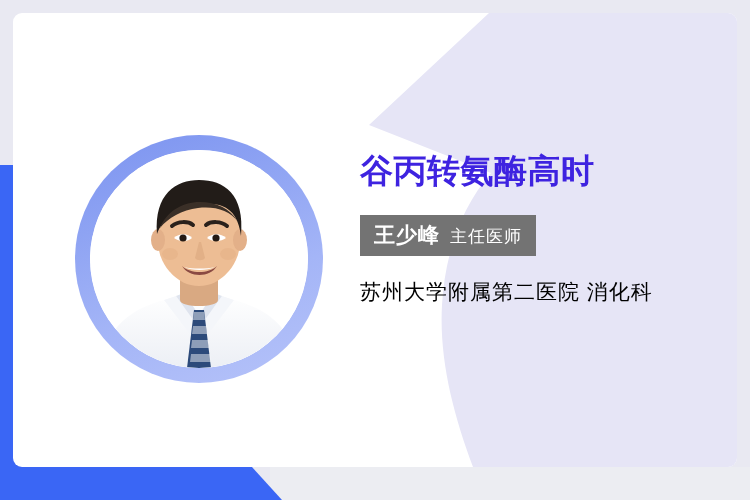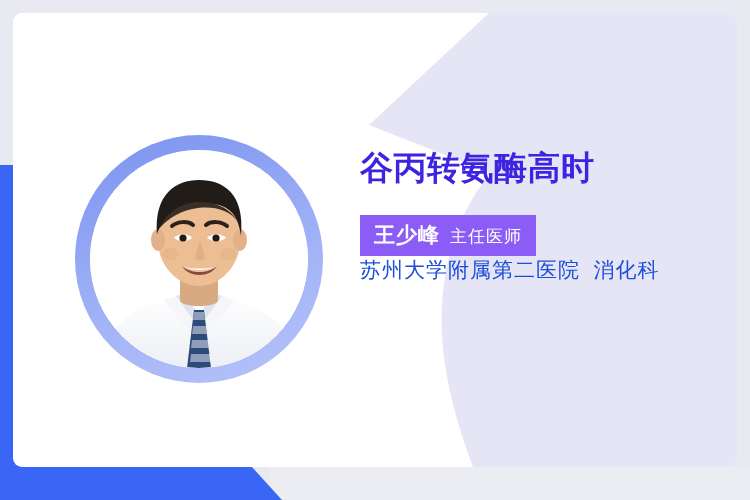--- a/index.html
+++ b/index.html
@@ -13,21 +13,20 @@
     font-family: "Liberation Sans", "DejaVu Sans", sans-serif;
     background: #e8e8f1;
   }
 
   #stage {
     position: relative;
     width: 750px;
     height: 500px;
     background: #e9e9f2;
     overflow: hidden;
-    font-family: Liberation Mono, monospace;
   }
 
   
   .blue-left-bar {
     position: absolute;
     left: 0;
     top: 165px;
     width: 42px;
     height: 335px;
     background: #3a66f5;
@@ -120,40 +119,41 @@
     font-size: 33px;
     line-height: 48px;
     font-weight: 600;
     color: #3e23e0;
     letter-spacing: 0.5px;
     white-space: nowrap;
   }
   .badge {
     display: inline-block;
     margin-top: 20px;
-    background: #8b5cf6;
+    background: #737373;
     padding: 6px 14px 7px 14px;
     white-space: nowrap;
   }
   .badge .doc-name {
     font-size: 21px;
     font-weight: 700;
     color: #ffffff;
     letter-spacing: 1px;
   }
   .badge .doc-title {
     font-size: 17px;
     font-weight: 400;
     color: #ffffff;
     margin-left: 10px;
     letter-spacing: 1px;
   }
   .hospital {
+    margin-top: 22px;
     font-size: 21px;
-    color: #1d4ed8;
+    color: #000000;
     letter-spacing: 1px;
     white-space: nowrap;
   }
 </style>
 </head>
 <body>
 
 <div id="stage">
 
   <div class="gray-bottom-strip"></div>

